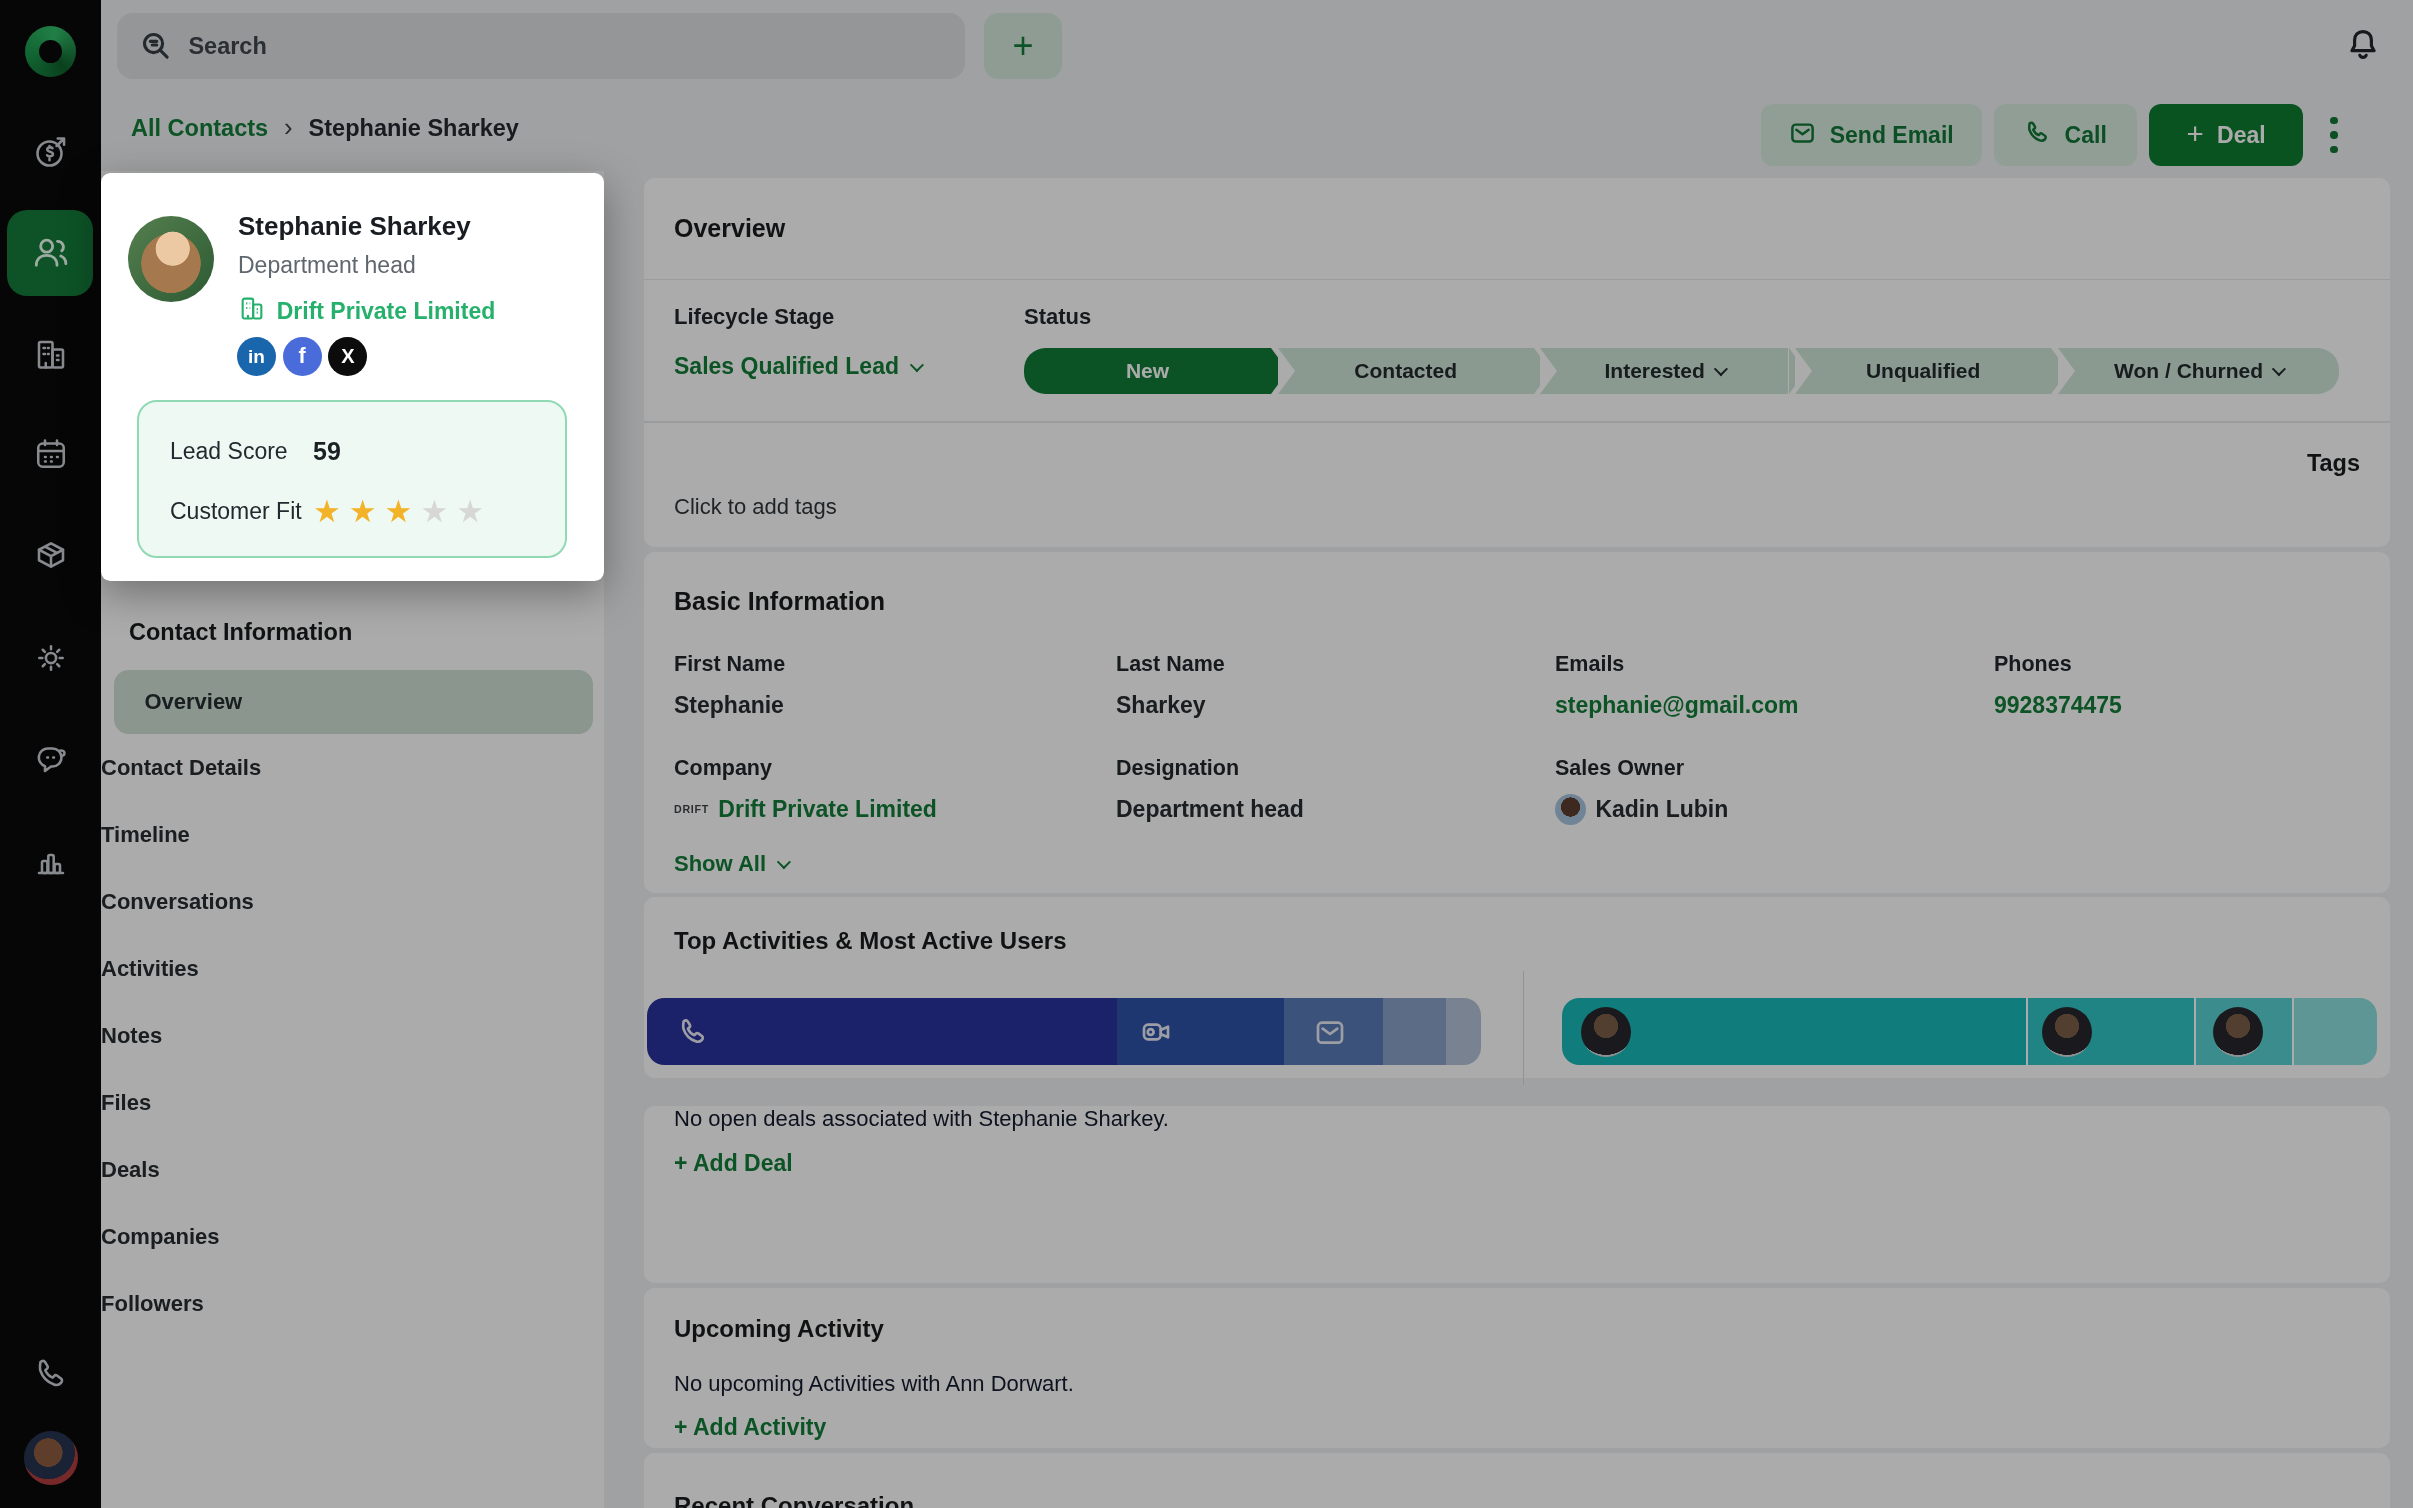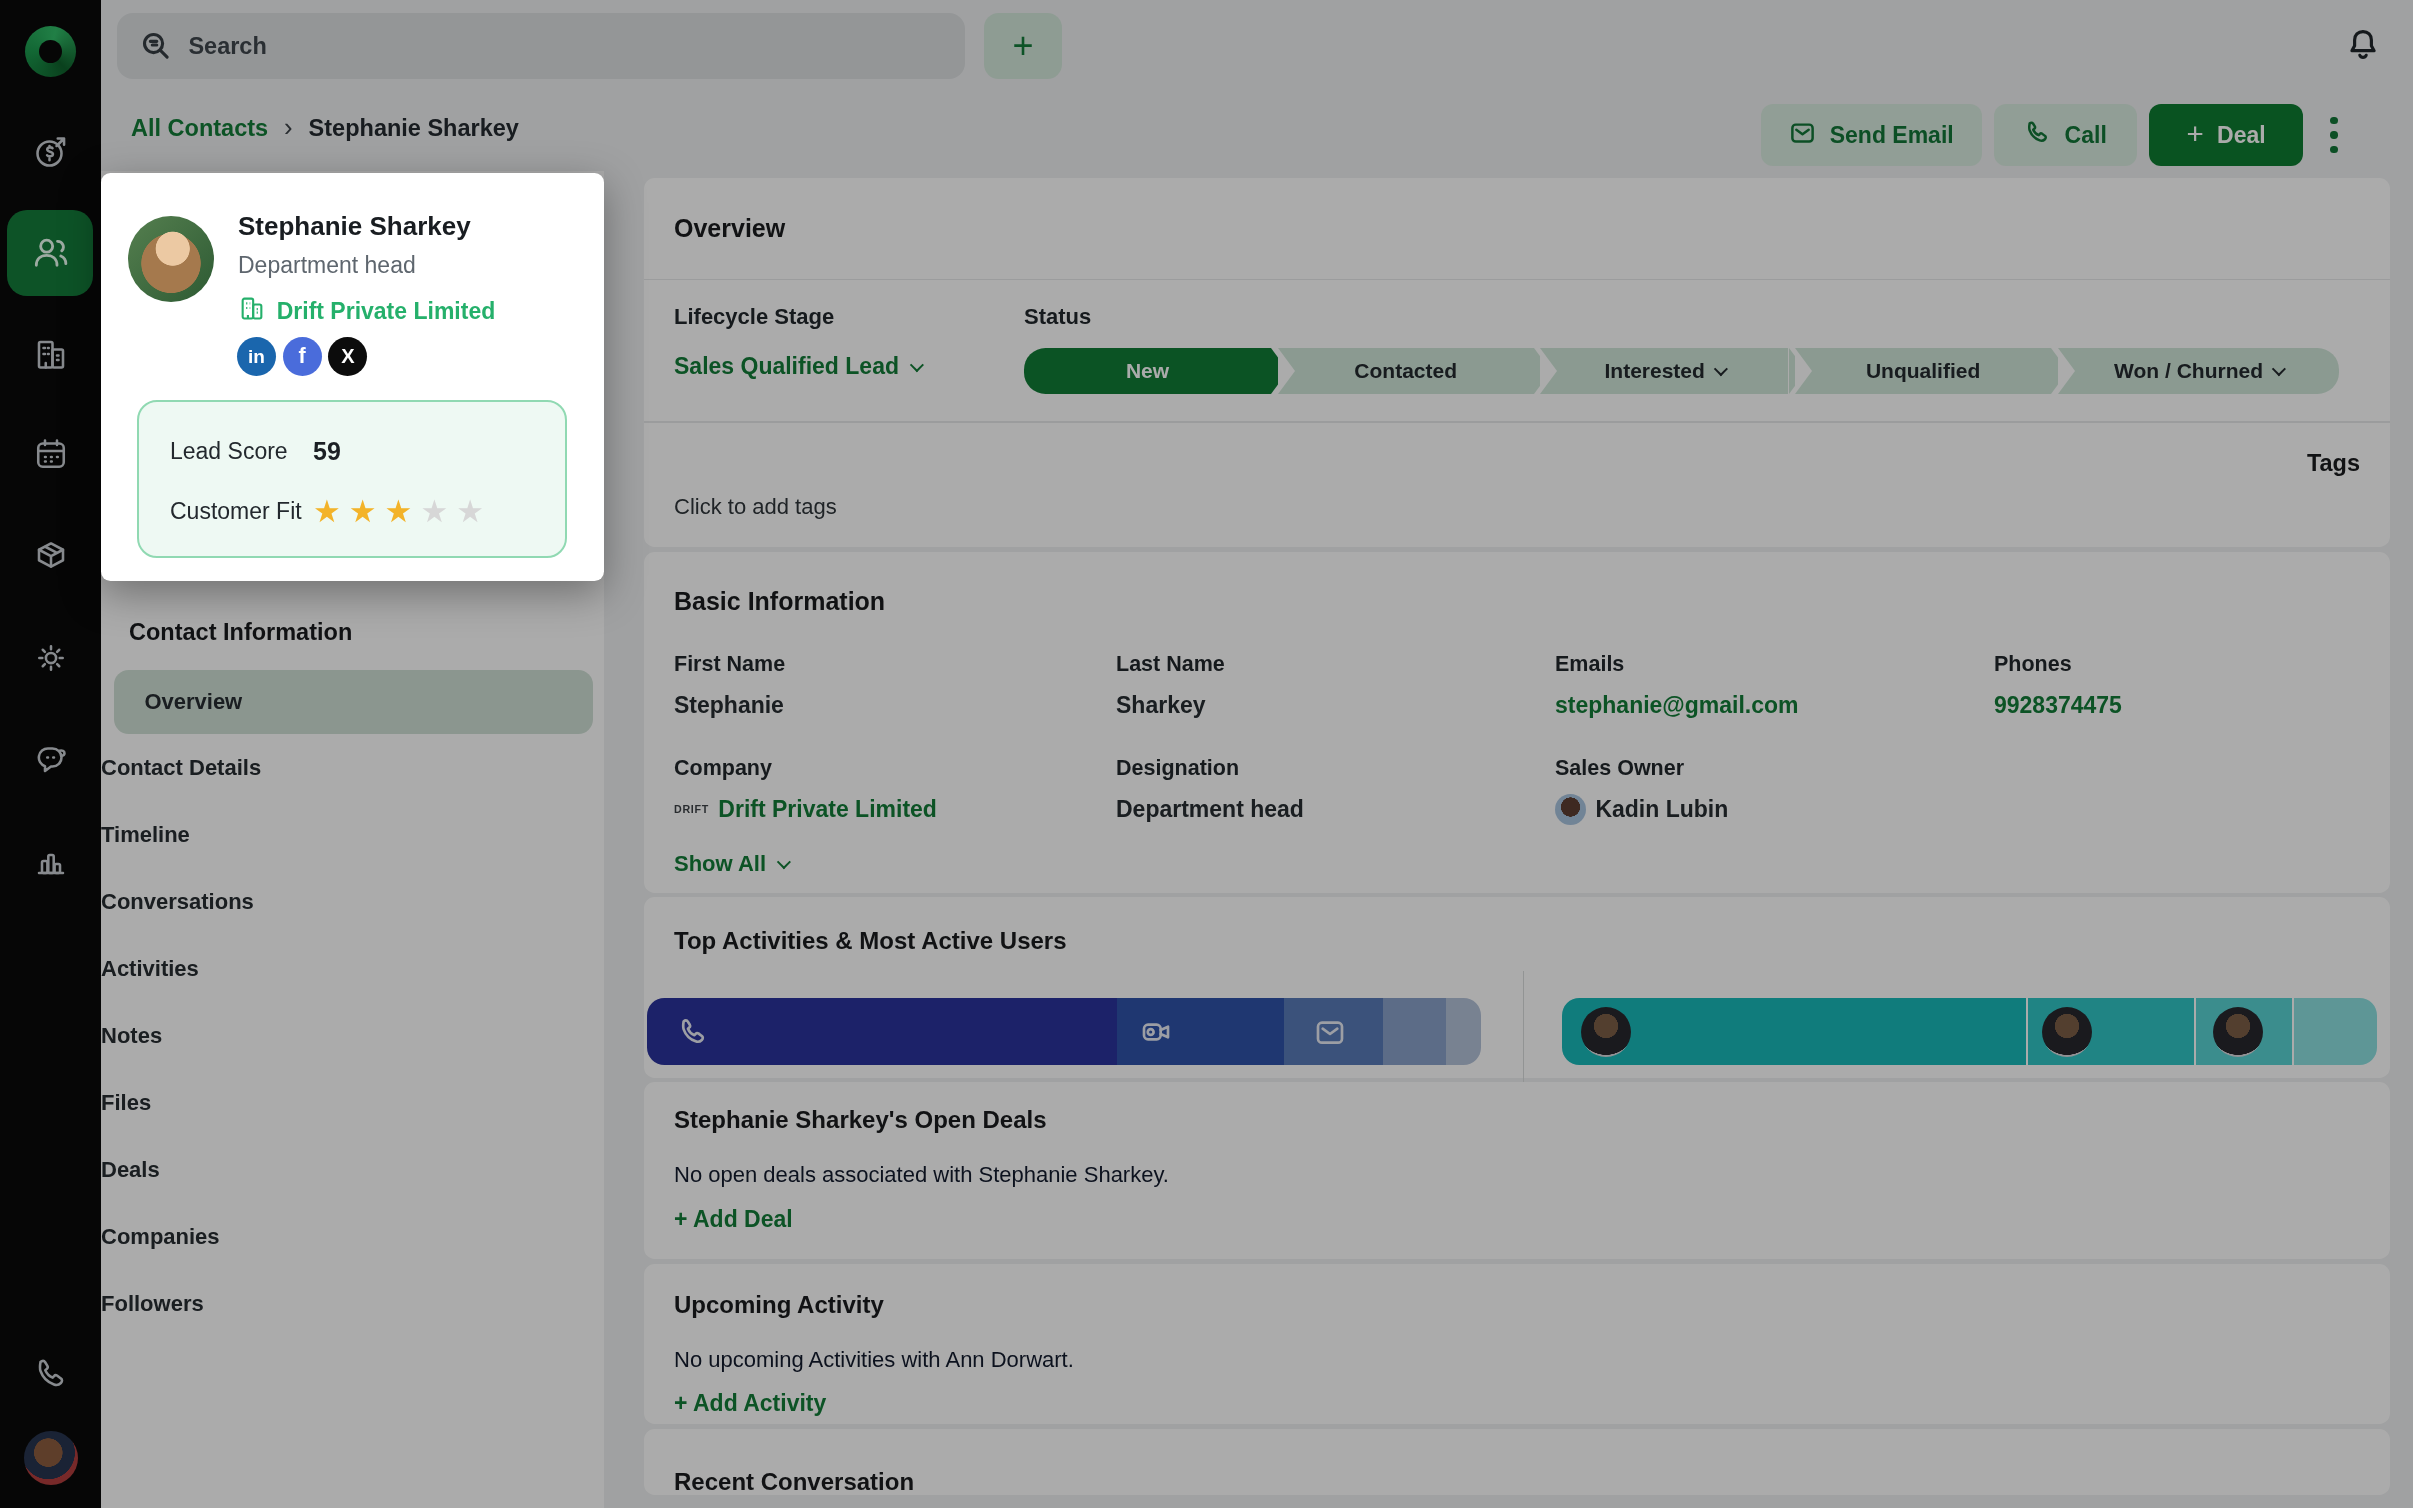--- a/index.html
+++ b/index.html
@@ -404,21 +404,20 @@
         <div class="seg gapped" style="width: 12%; background-color: rgb(85, 210, 210);"></div>
         <div class="seg gapped" style="width: 10.4%; background-color: rgb(138, 224, 224);"></div>
       </div>
       <span class="u-av" style="left:907px;"></span>
       <span class="u-av" style="left:1368px;"></span>
       <span class="u-av" style="left:1539px;"></span>
     </div>
   </section>
 
   <section class="card cardD">
-    <div class="h-sec" style="font-size:24px;">Stephanie Sharkey's Open Deals</div>
     <div class="empty-txt">No open deals associated with Stephanie Sharkey.</div>
     <div class="add-link">+ Add Deal</div>
   </section>
 
   <section class="card cardE">
     <div class="h-sec" style="font-size:24px;">Upcoming Activity</div>
     <div class="empty-txt">No upcoming Activities with Ann Dorwart.</div>
     <div class="add-link">+ Add Activity</div>
   </section>
 

